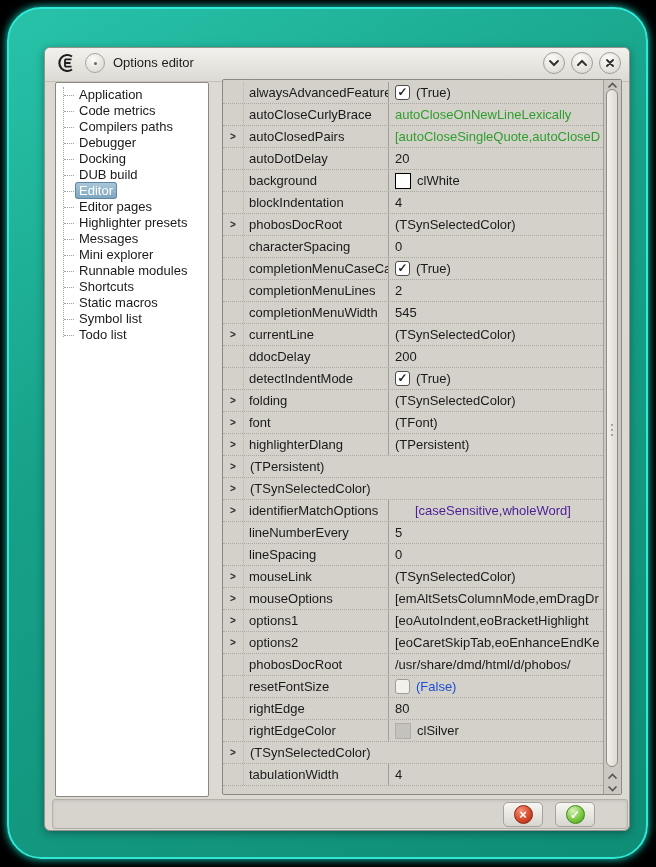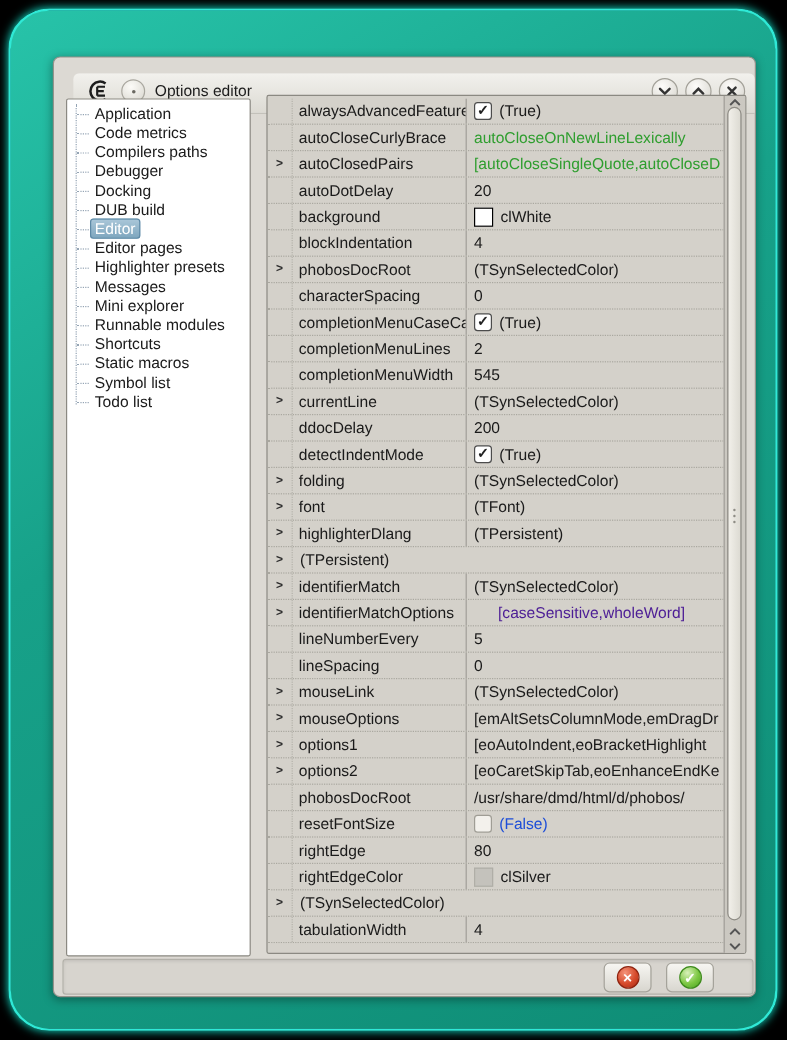--- a/index.html
+++ b/index.html
@@ -16,25 +16,24 @@
     border:2px solid #2fe9d6;
     box-shadow:0 0 8px #12dcc6;
   }
   .window {
     position:absolute; left:35px; top:38px; width:586px; height:784px;
     background:#dcd9d3; border:1px solid #95938c; border-radius:6px;
     box-shadow:0 2px 8px rgba(0,0,0,.35);
   }
   
   .titlebar {
-    position:absolute; left:16px; top:0; right:0; height:34px;
+    position:absolute; left:0; top:0; right:0; height:34px;
     border-radius:5px 5px 0 0;
     background:linear-gradient(#f2f1ed,#dcdad3);
     border-bottom:1px solid #c3c1ba;
-    margin-top:13px;
   }
   .logo { position:absolute; left:11px; top:5px; }
   .pinbtn {
     position:absolute; left:40px; top:5px; width:20px; height:20px; border-radius:50%;
     background:radial-gradient(circle at 40% 30%,#fcfbf8,#d7d5cd);
     border:1px solid #a9a79f;
   }
   .pinbtn::after {
     content:""; position:absolute; left:8px; top:8px; width:3px; height:3px;
     border-radius:50%; background:#6a6861;
@@ -317,21 +316,20 @@
             </div>
           </div>
           <div class="prow">
             <div class="gut">&gt;</div>
             <div class="pv">
               <span>(TPersistent)</span>
             </div>
           </div>
           <div class="prow">
             <div class="gut">&gt;</div>
-            <div class="pn">identifierMatch</div>
             <div class="pv">
               <span>(TSynSelectedColor)</span>
             </div>
           </div>
           <div class="prow">
             <div class="gut">&gt;</div>
             <div class="pn">identifierMatchOptions</div>
             <div class="pv">
               <span style="color: #4c1d95; padding-left: 20px;">[caseSensitive,wholeWord]</span>
             </div>

